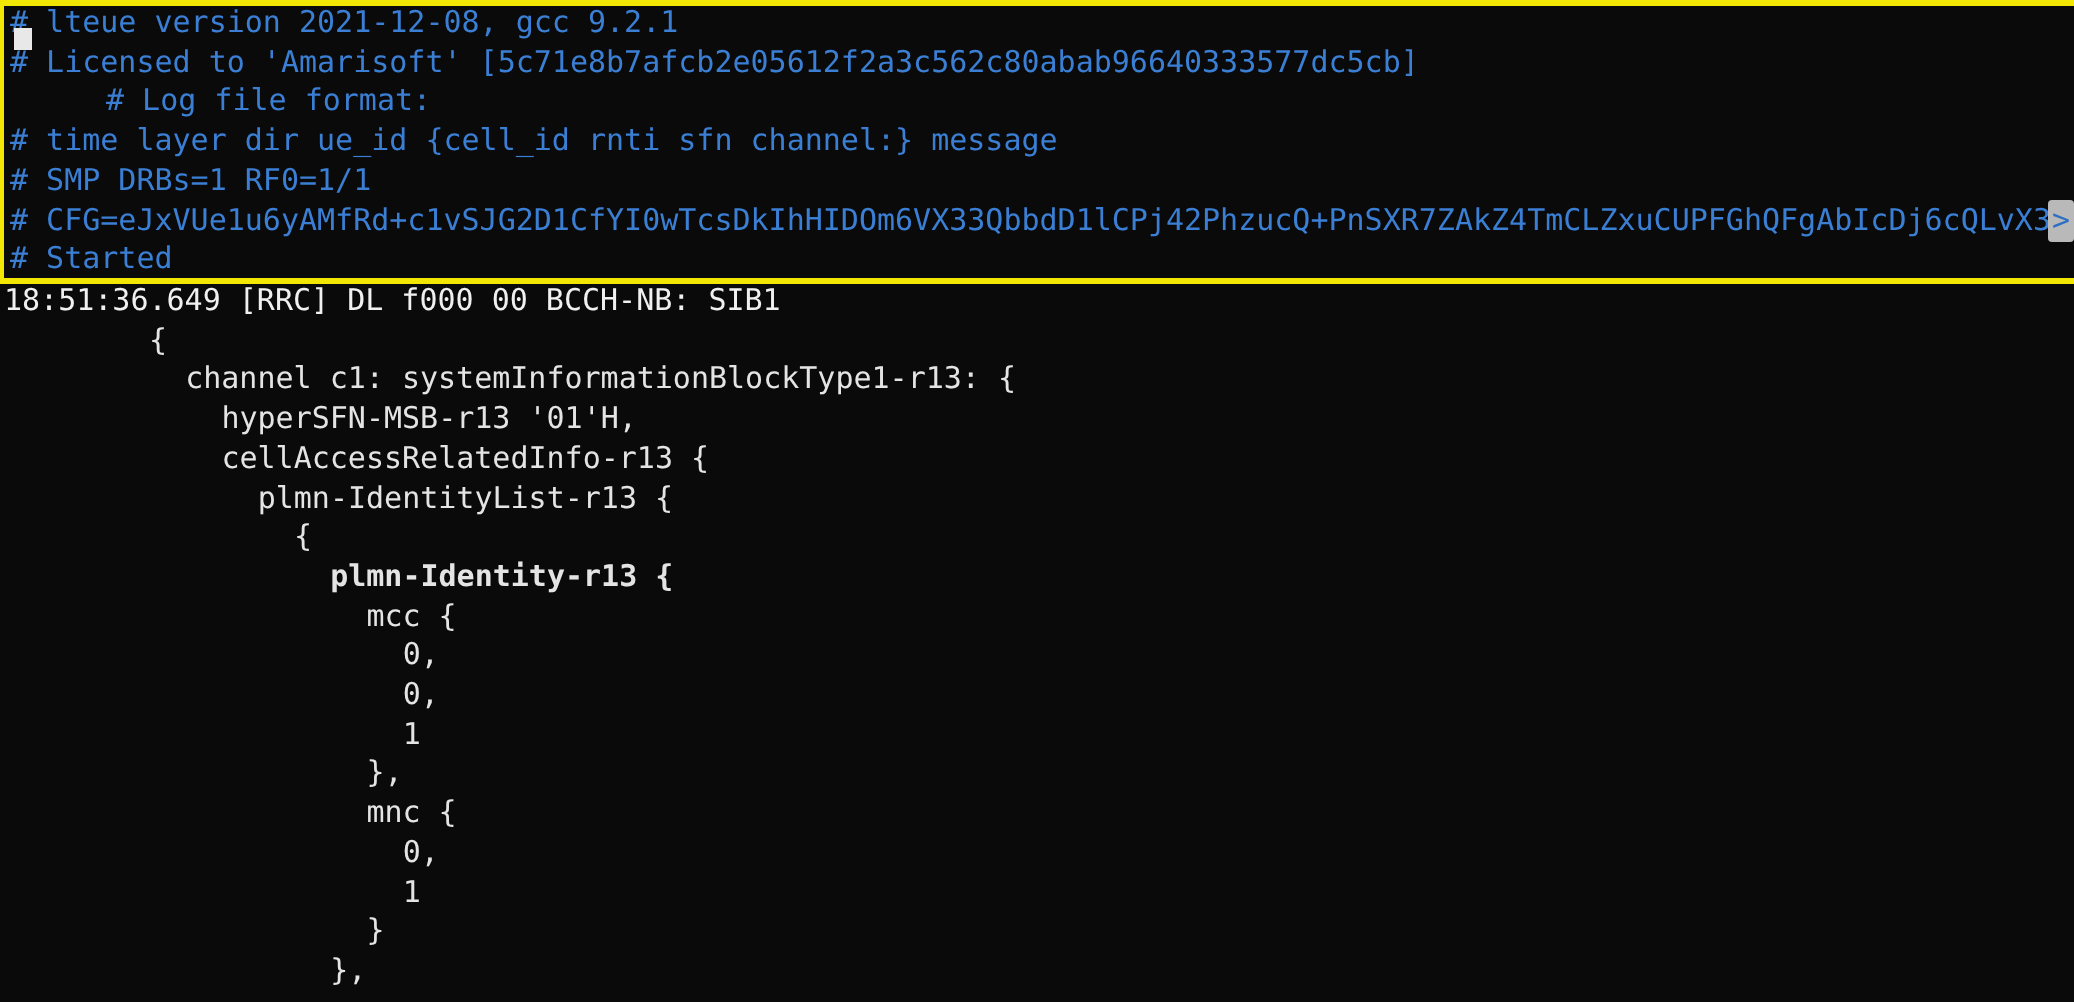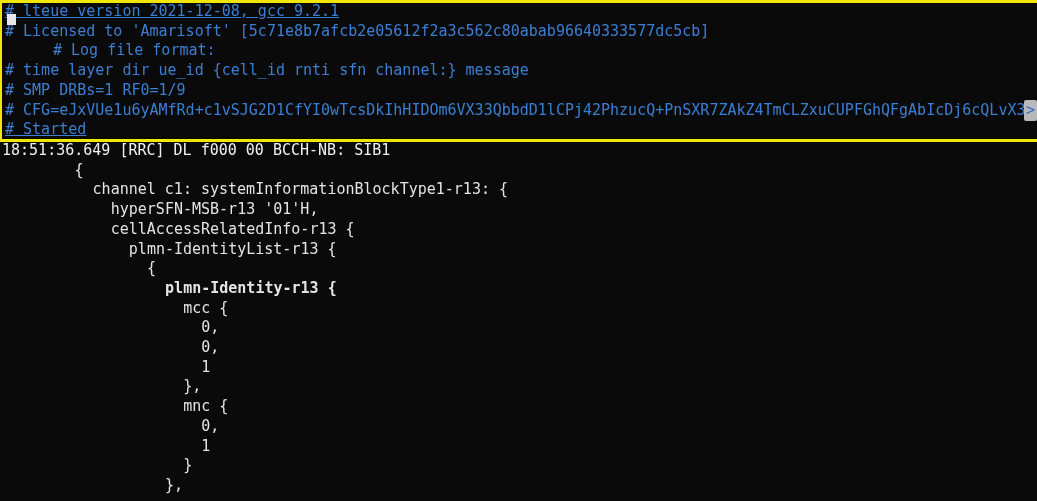--- a/index.html
+++ b/index.html
@@ -85,27 +85,27 @@
   }
   .bline.stamp { color: #f0f0f0; }
 </style>
 </head>
 <body>
 
 <div id="terminal">
 
   <div id="header-block">
     <div id="header-lines">
-        <div class="hline" style="top: -1px; text-decoration: underline;"># lteue version 2021-12-08, gcc 9.2.1</div>
+        <div class="hline" style="top: -1px;"># lteue version 2021-12-08, gcc 9.2.1</div>
         <div class="hline" style="top: 18.7px; text-align: right;"># Licensed to 'Amarisoft' [5c71e8b7afcb2e05612f2a3c562c80abab96640333577dc5cb]</div>
         <div class="hline" style="top: 38.4px; margin-left: 48px;"># Log file format:</div>
         <div class="hline" style="top: 58.1px;"># time layer dir ue_id {cell_id rnti sfn channel:} message</div>
-        <div class="hline" style="top: 77.8px;"># SMP DRBs=1 RF0=1/9</div>
+        <div class="hline" style="top: 77.8px;"># SMP DRBs=1 RF0=1/1</div>
         <div class="hline" style="top: 97.5px;"># CFG=eJxVUe1u6yAMfRd+c1vSJG2D1CfYI0wTcsDkIhHIDOm6VX33QbbdD1lCPj42PhzucQ+PnSXR7ZAkZ4TmCLZxuCUPFGhQFgAbIcDj6cQLvX3n6wg+vcaKGC0zQVWn9Q6Y9Jxs7HunSRMufzHzb7AiCjr5tbtuoZD/UQqLgRrJZfTBGdBjpYRxHUCwdQW1kT0HIqsU2w5a1eEnEFg3cZmfLn7uJQ0NWfTfbRQyJfFBWDBPRwvbgHTCEh0LZzlsZ0CYpqPIQZgQVCXxQ5DxTLBXAXZJRbcYmRASgDLBg1ZYrwHZ0Q+HG6+0QLHRUW9hBBR1zgfbPC3fbW1ahU8lfC5kbjFw6VzmOTO+x5b5KNWXZ</div>
-        <div class="hline" style="top: 117.2px; text-decoration: underline;"># Started</div>
+        <div class="hline" style="top: 117.2px;"># Started</div>
       </div>
     <div id="cursor-block"></div>
   </div>
 
   <div id="wrap-marker">&gt;</div>
 
   <div id="body-block">
     <div id="body-lines">
         <div class="bline stamp" style="top: -1px; left: 2px;">18:51:36.649 [RRC] DL f000 00 BCCH-NB: SIB1</div>
         <div class="bline" style="top: 18.7px; left: 74.48px;">{</div>

